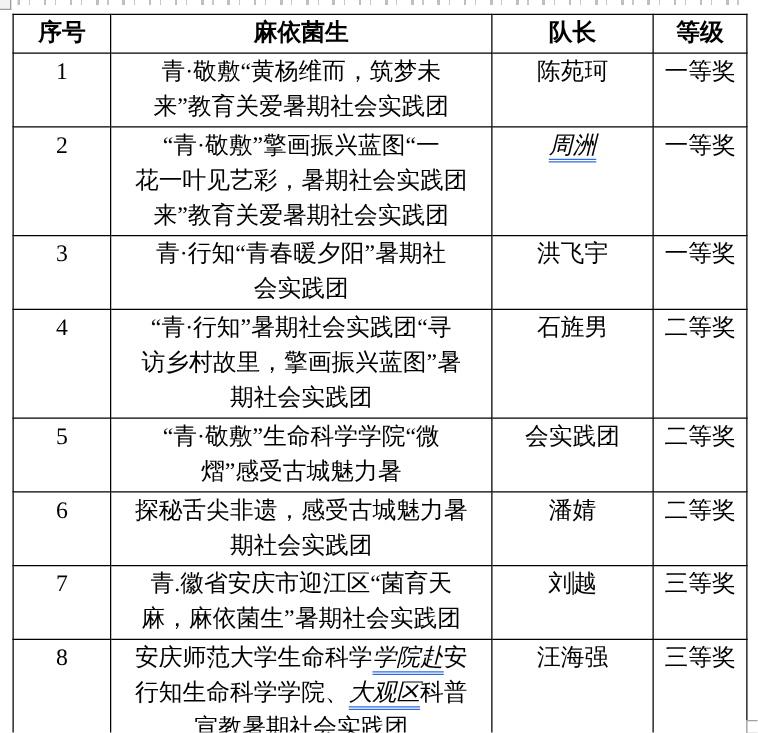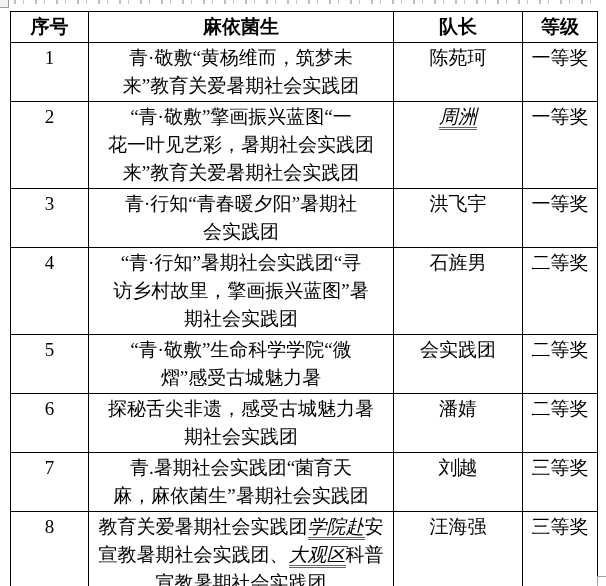--- a/index.html
+++ b/index.html
@@ -103,31 +103,31 @@
       <td>
             <div class="tline"><span>探秘舌尖非遗，感受古城魅力暑</span></div>
             <div class="tline"><span>期社会实践团</span></div>
           </td>
       <td><span>潘婧</span></td>
       <td>二等奖</td>
     </tr>
         <tr>
       <td class="num">7</td>
       <td>
-            <div class="tline"><span>青.暑期社会实践团“菌育天</span></div>
+            <div class="tline"><span>青.徽省安庆市迎江区“菌育天</span></div>
             <div class="tline"><span>麻，麻依菌生”暑期社会实践团</span></div>
           </td>
       <td><span>刘</span><span class="caret"></span><span>越</span></td>
       <td>三等奖</td>
     </tr>
         <tr>
       <td class="num">8</td>
       <td>
-            <div class="tline"><span>教育关爱暑期社会实践团</span><span class="gram-underline">学院赴</span><span>安</span></div>
-            <div class="tline"><span>宣教暑期社会实践团、</span><span class="gram-underline">大观区</span><span>科普</span></div>
+            <div class="tline"><span>安庆师范大学生命科学</span><span class="gram-underline">学院赴</span><span>安</span></div>
+            <div class="tline"><span>行知生命科学学院、</span><span class="gram-underline">大观区</span><span>科普</span></div>
             <div class="tline"><span>宣教暑期社会实践团</span></div>
           </td>
       <td><span>汪海强</span></td>
       <td>三等奖</td>
     </tr>
       </tbody>
   </table>
 
   <div class="resize-handle"></div>
 </div>

